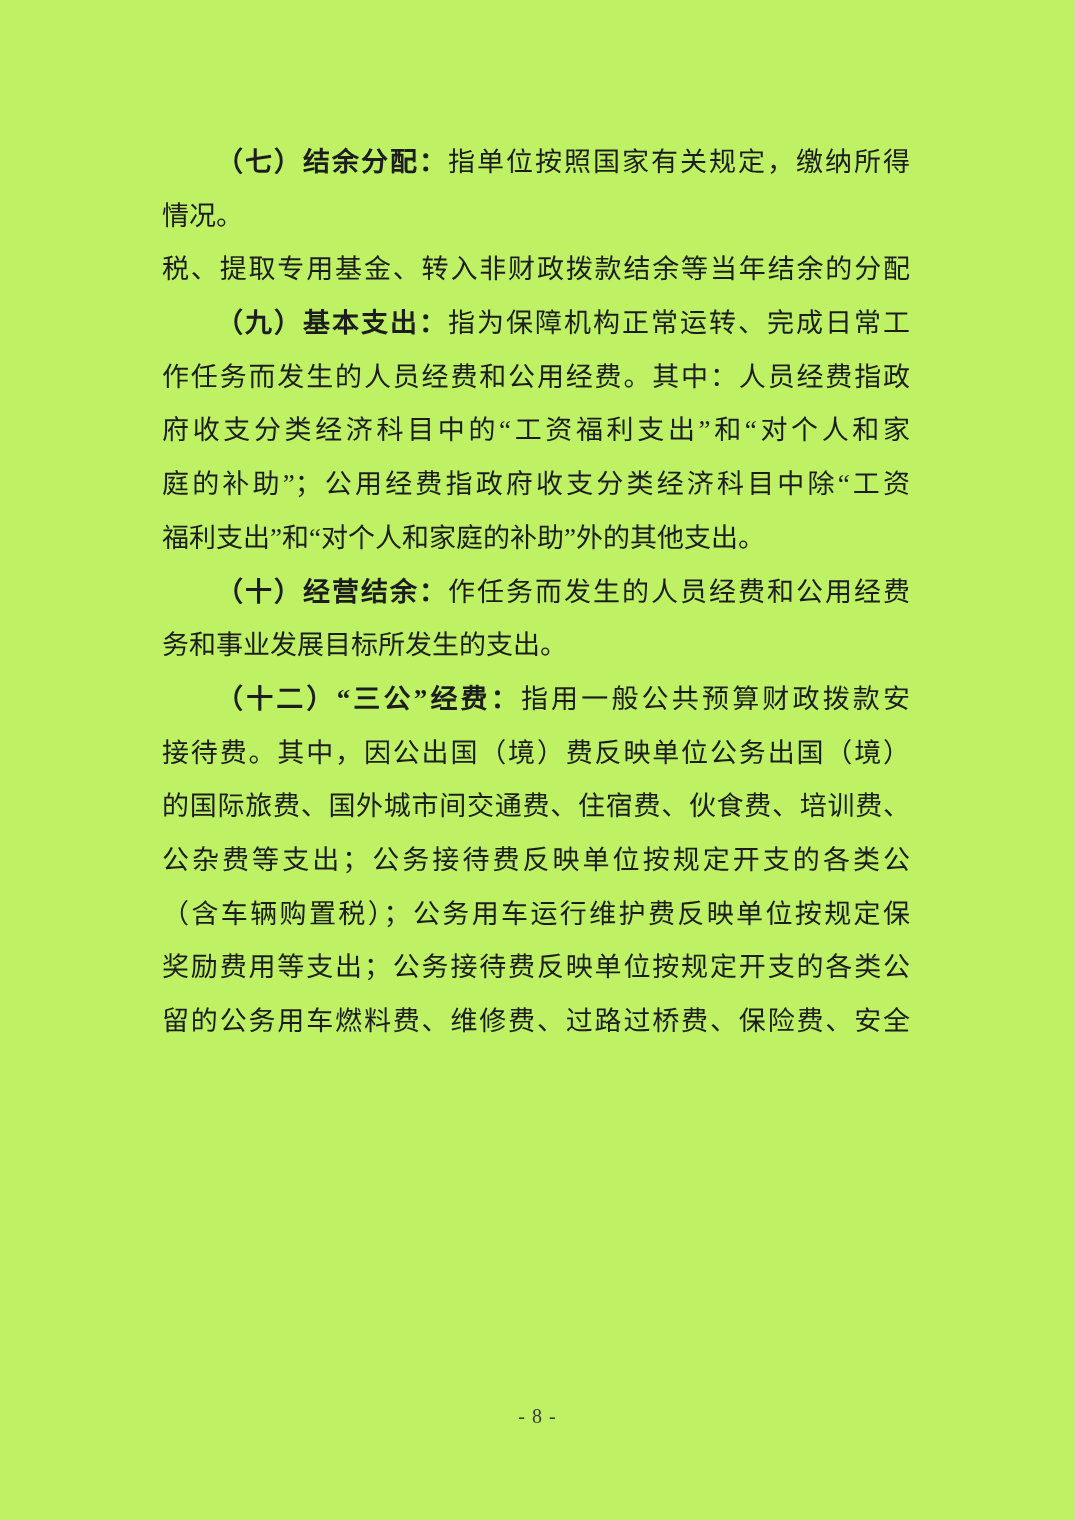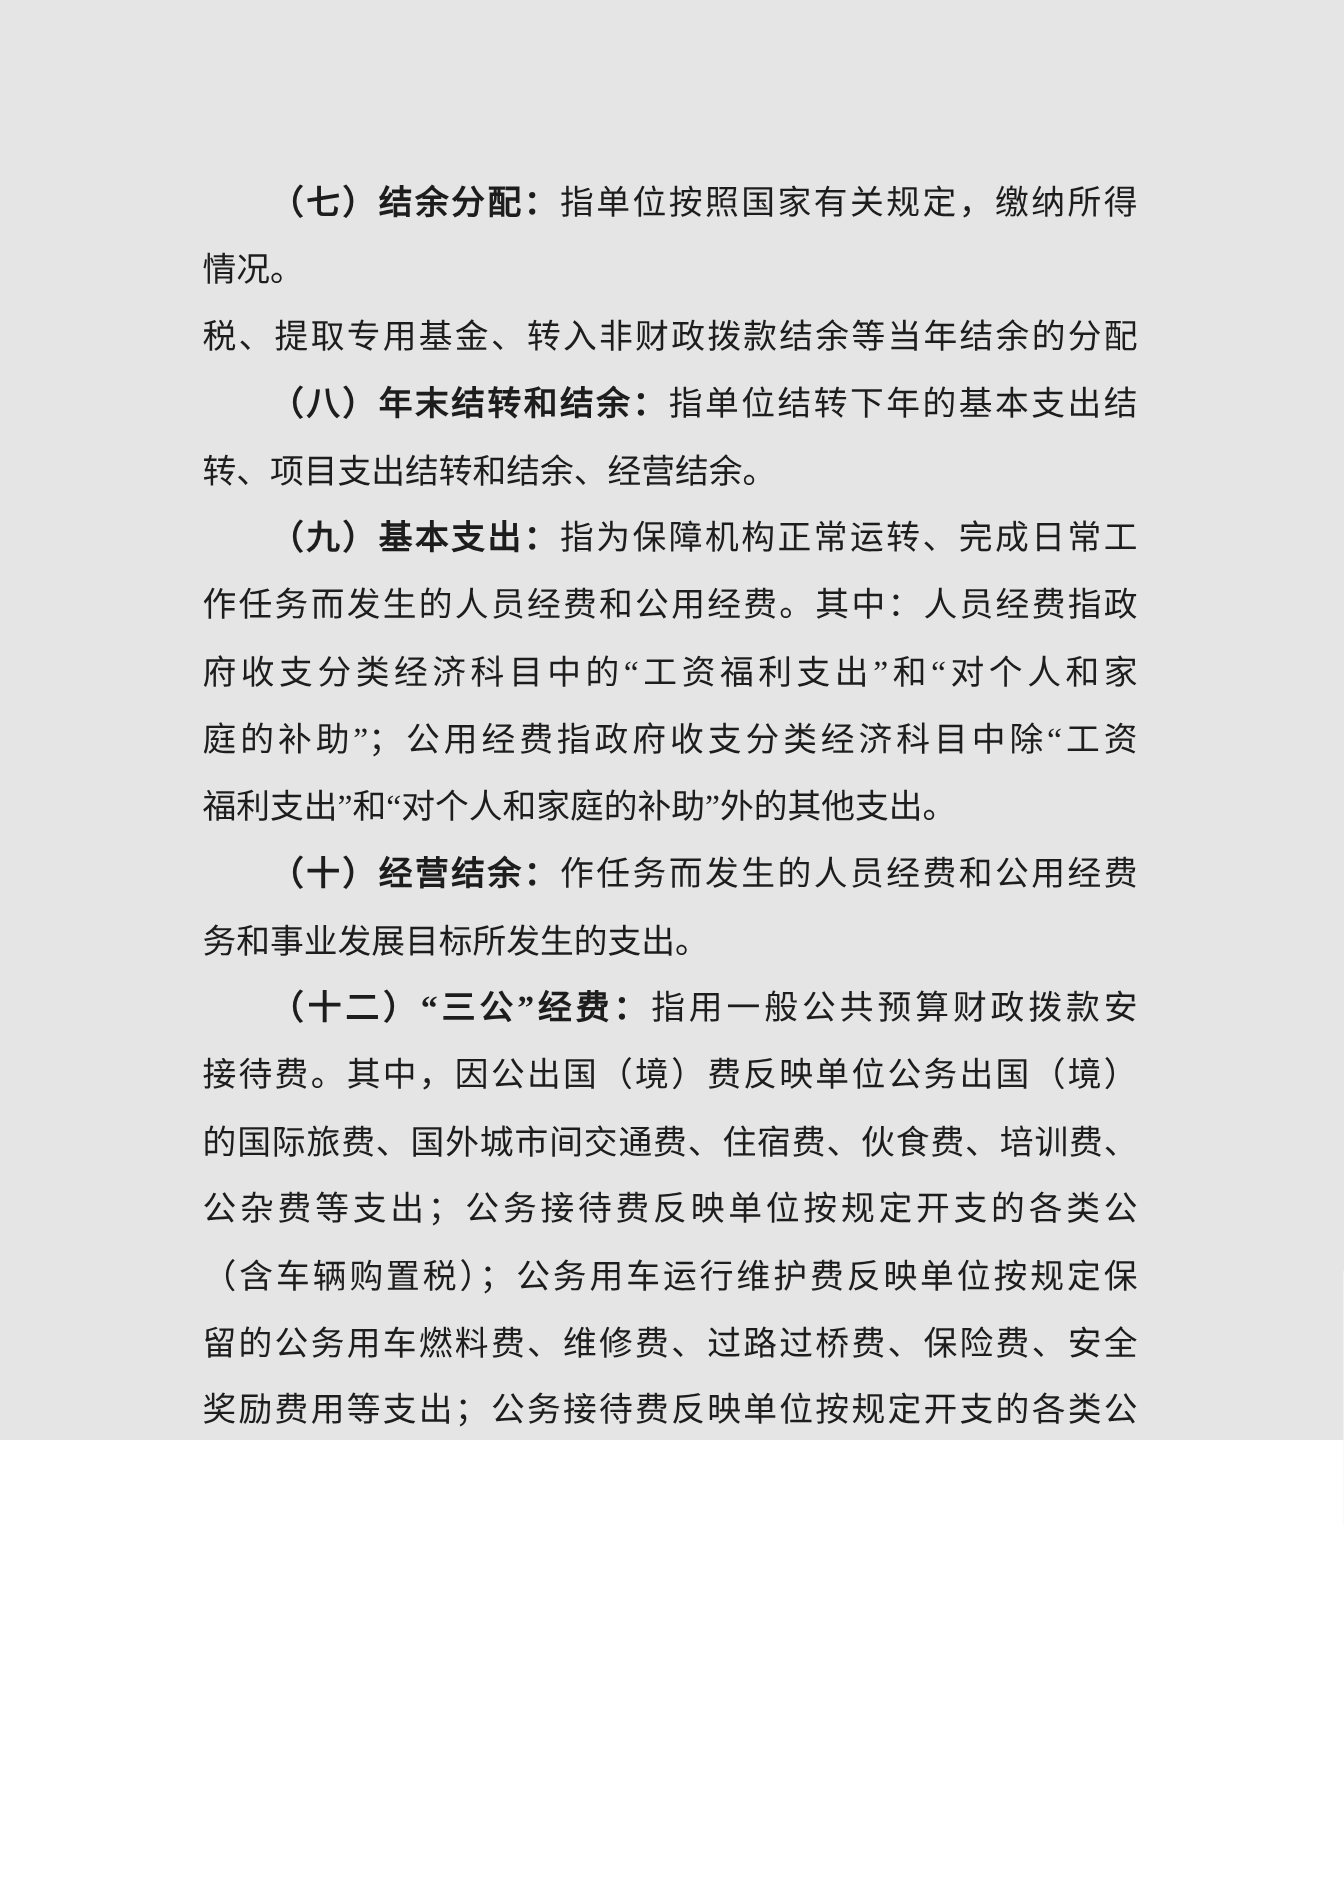--- a/index.html
+++ b/index.html
@@ -3,22 +3,22 @@
 <meta charset="utf-8">
 <style>
   html, body {
     margin: 0;
     padding: 0;
     background: #ffffff;
   }
   .page {
     position: relative;
     width: 1075px;
-    height: 1152px;
-    background: #e5e5e5;
+    height: 1520px;
+    background: #bef264;
     overflow: hidden;
     font-family: "Liberation Serif", "DejaVu Serif", serif;
   }
   .doc-body {
     position: absolute;
     left: 162px;
     top: 136px;
     width: 748px;
     color: #1d1d1d;
     font-size: 27px;
@@ -61,38 +61,34 @@
 <body>
 
 <div class="page">
   <div class="doc-body">
       <div class="paragraph">
         <div class="line indent"><span class="term">（七）结余分配：</span><span>指单位按照国家有关规定，缴纳所得</span></div>
         <div class="line para-end"><span>情况。</span></div>
         <div class="line"><span>税、提取专用基金、转入非财政拨款结余等当年结余的分配</span></div>
       </div>
       <div class="paragraph">
-        <div class="line indent"><span class="term">（八）年末结转和结余：</span><span>指单位结转下年的基本支出结</span></div>
-        <div class="line para-end"><span>转、项目支出结转和结余、经营结余。</span></div>
-      </div>
-      <div class="paragraph">
         <div class="line indent"><span class="term">（九）基本支出：</span><span>指为保障机构正常运转、完成日常工</span></div>
         <div class="line"><span>作任务而发生的人员经费和公用经费。其中：人员经费指政</span></div>
         <div class="line"><span>府收支分类经济科目中的“工资福利支出”和“对个人和家</span></div>
         <div class="line"><span>庭的补助”；公用经费指政府收支分类经济科目中除“工资</span></div>
         <div class="line para-end"><span>福利支出”和“对个人和家庭的补助”外的其他支出。</span></div>
       </div>
       <div class="paragraph">
         <div class="line indent"><span class="term">（十）经营结余：</span><span>作任务而发生的人员经费和公用经费</span></div>
         <div class="line para-end"><span>务和事业发展目标所发生的支出。</span></div>
       </div>
       <div class="paragraph">
         <div class="line indent"><span class="term">（十二）“三公”经费：</span><span>指用一般公共预算财政拨款安</span></div>
         <div class="line"><span>接待费。其中，因公出国（境）费反映单位公务出国（境）</span></div>
         <div class="line"><span>的国际旅费、国外城市间交通费、住宿费、伙食费、培训费、</span></div>
         <div class="line"><span>公杂费等支出；公务接待费反映单位按规定开支的各类公</span></div>
         <div class="line"><span>（含车辆购置税）；公务用车运行维护费反映单位按规定保</span></div>
+        <div class="line"><span>奖励费用等支出；公务接待费反映单位按规定开支的各类公</span></div>
         <div class="line"><span>留的公务用车燃料费、维修费、过路过桥费、保险费、安全</span></div>
-        <div class="line"><span>奖励费用等支出；公务接待费反映单位按规定开支的各类公</span></div>
       </div>
     </div>
   <div class="page-number">- 8 -</div>
 </div>
 
 </body></html>

